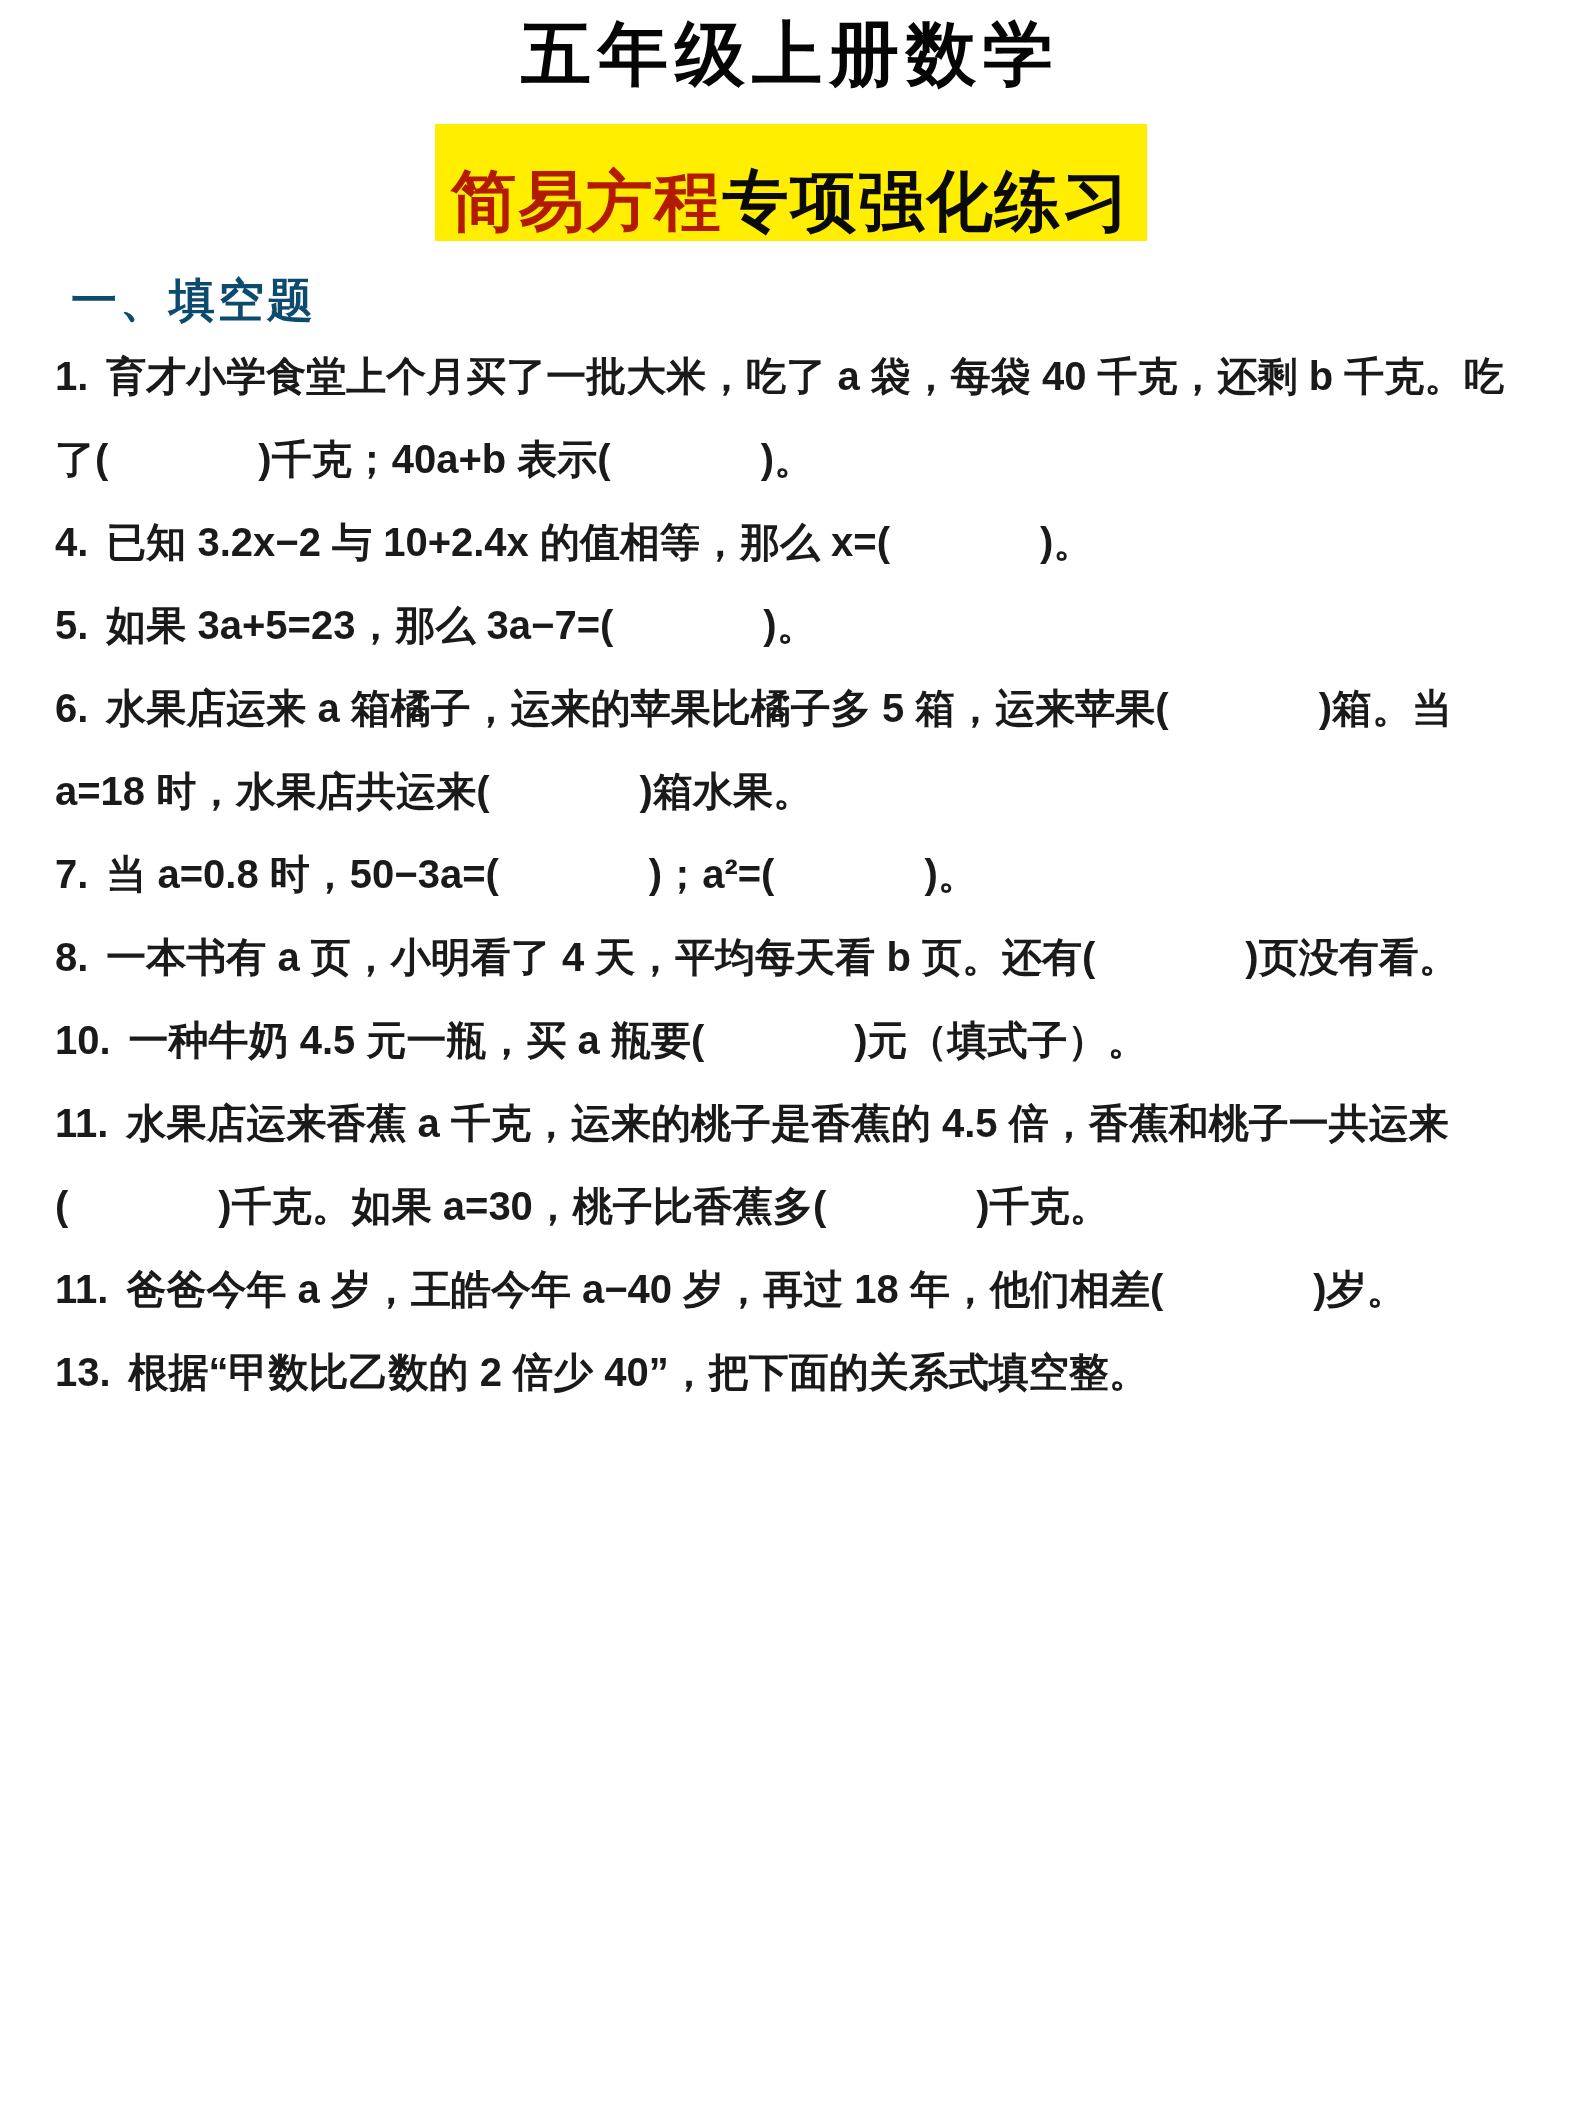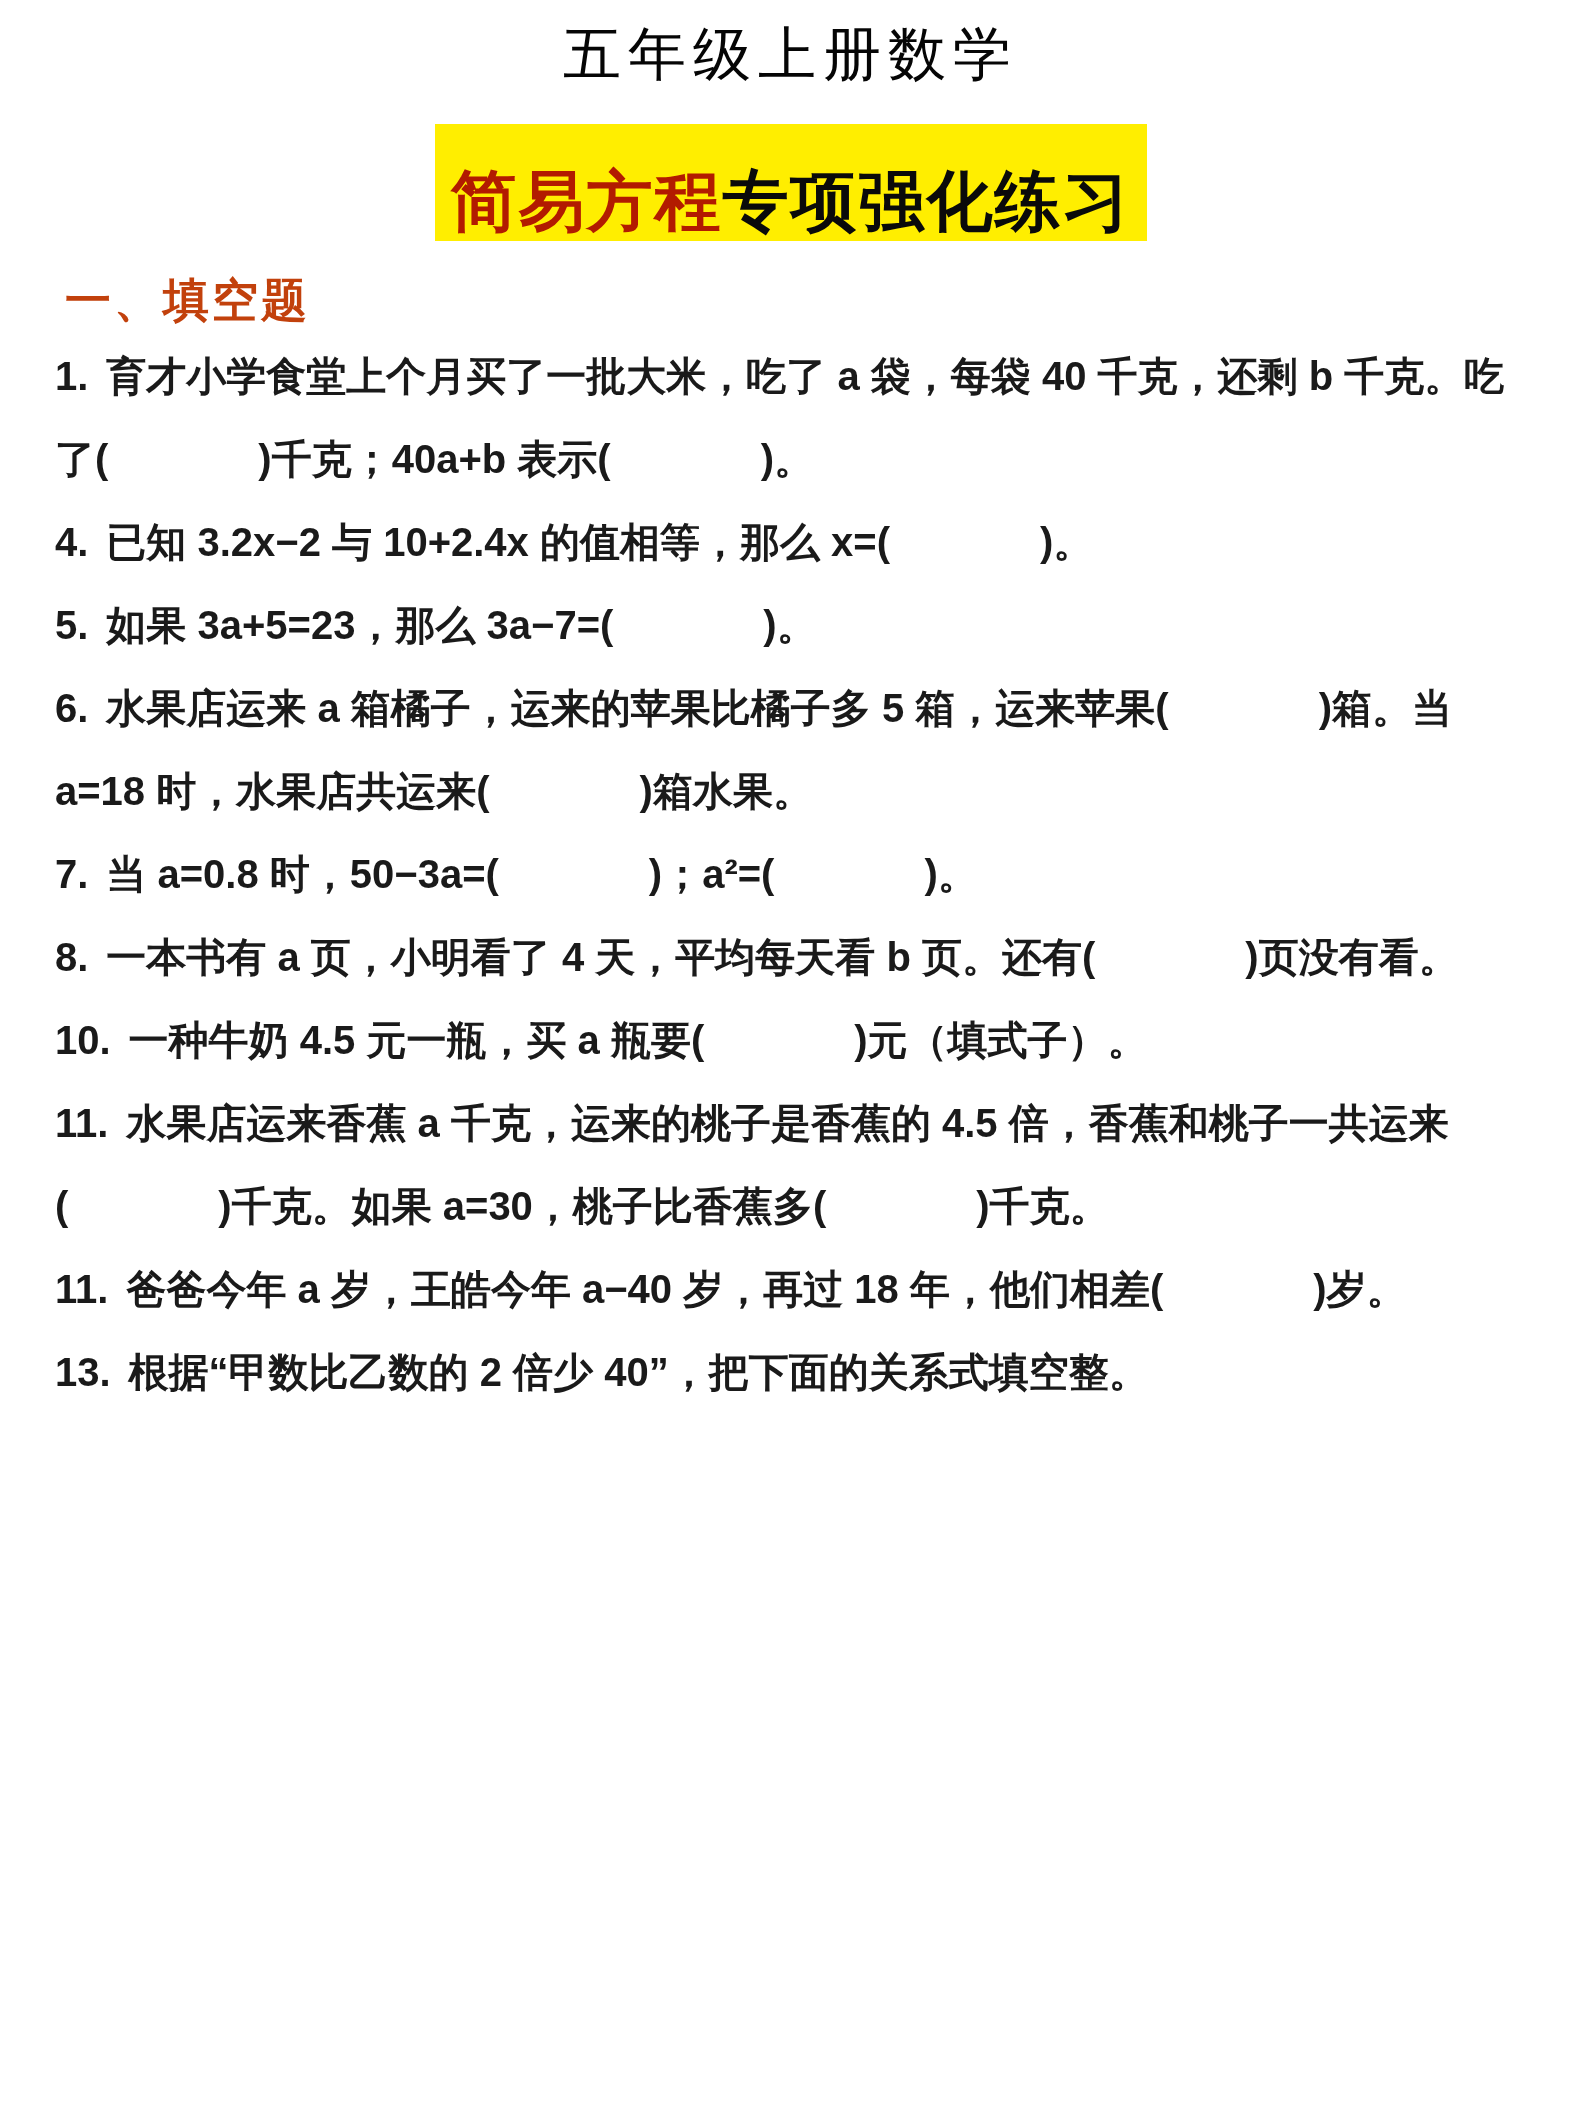--- a/index.html
+++ b/index.html
@@ -17,49 +17,49 @@
   .page {
     width: 1572px;
     min-height: 2105px;
     box-sizing: border-box;
     padding: 0 46px 40px 55px;
     background: #ffffff;
     overflow: hidden;
   }
   .doc-title {
     text-align: center;
-    font-size: 58px;
+    font-size: 70px;
     line-height: 76px;
-    font-weight: 400;
+    font-weight: 700;
     letter-spacing: 7px;
     color: #050505;
     margin: 16px 0 0 0;
   }
   .banner {
     display: block;
     width: -moz-fit-content;
     width: fit-content;
     margin: 32px auto 0 auto;
     background: #FFEE00;
     padding: 42px 16px 5px 16px;
     font-size: 66px;
     line-height: 70px;
     font-weight: 900;
     letter-spacing: 2px;
     white-space: nowrap;
   }
   .banner .hl { color: #B21B00; }
   .banner .rest { color: #0a0a0a; }
   .section-heading {
-    color: #c2410c;
+    color: #0c4a6e;
     font-size: 46px;
     line-height: 50px;
     font-weight: 800;
     letter-spacing: 3px;
-    margin: 34px 0 0 10px;
+    margin: 34px 0 0 16px;
   }
   .questions {
     margin-top: 10px;
     font-size: 40px;
     line-height: 83px;
     color: #1a1a1a;
     font-weight: bold;
   }
   .q {
     margin: 0;

